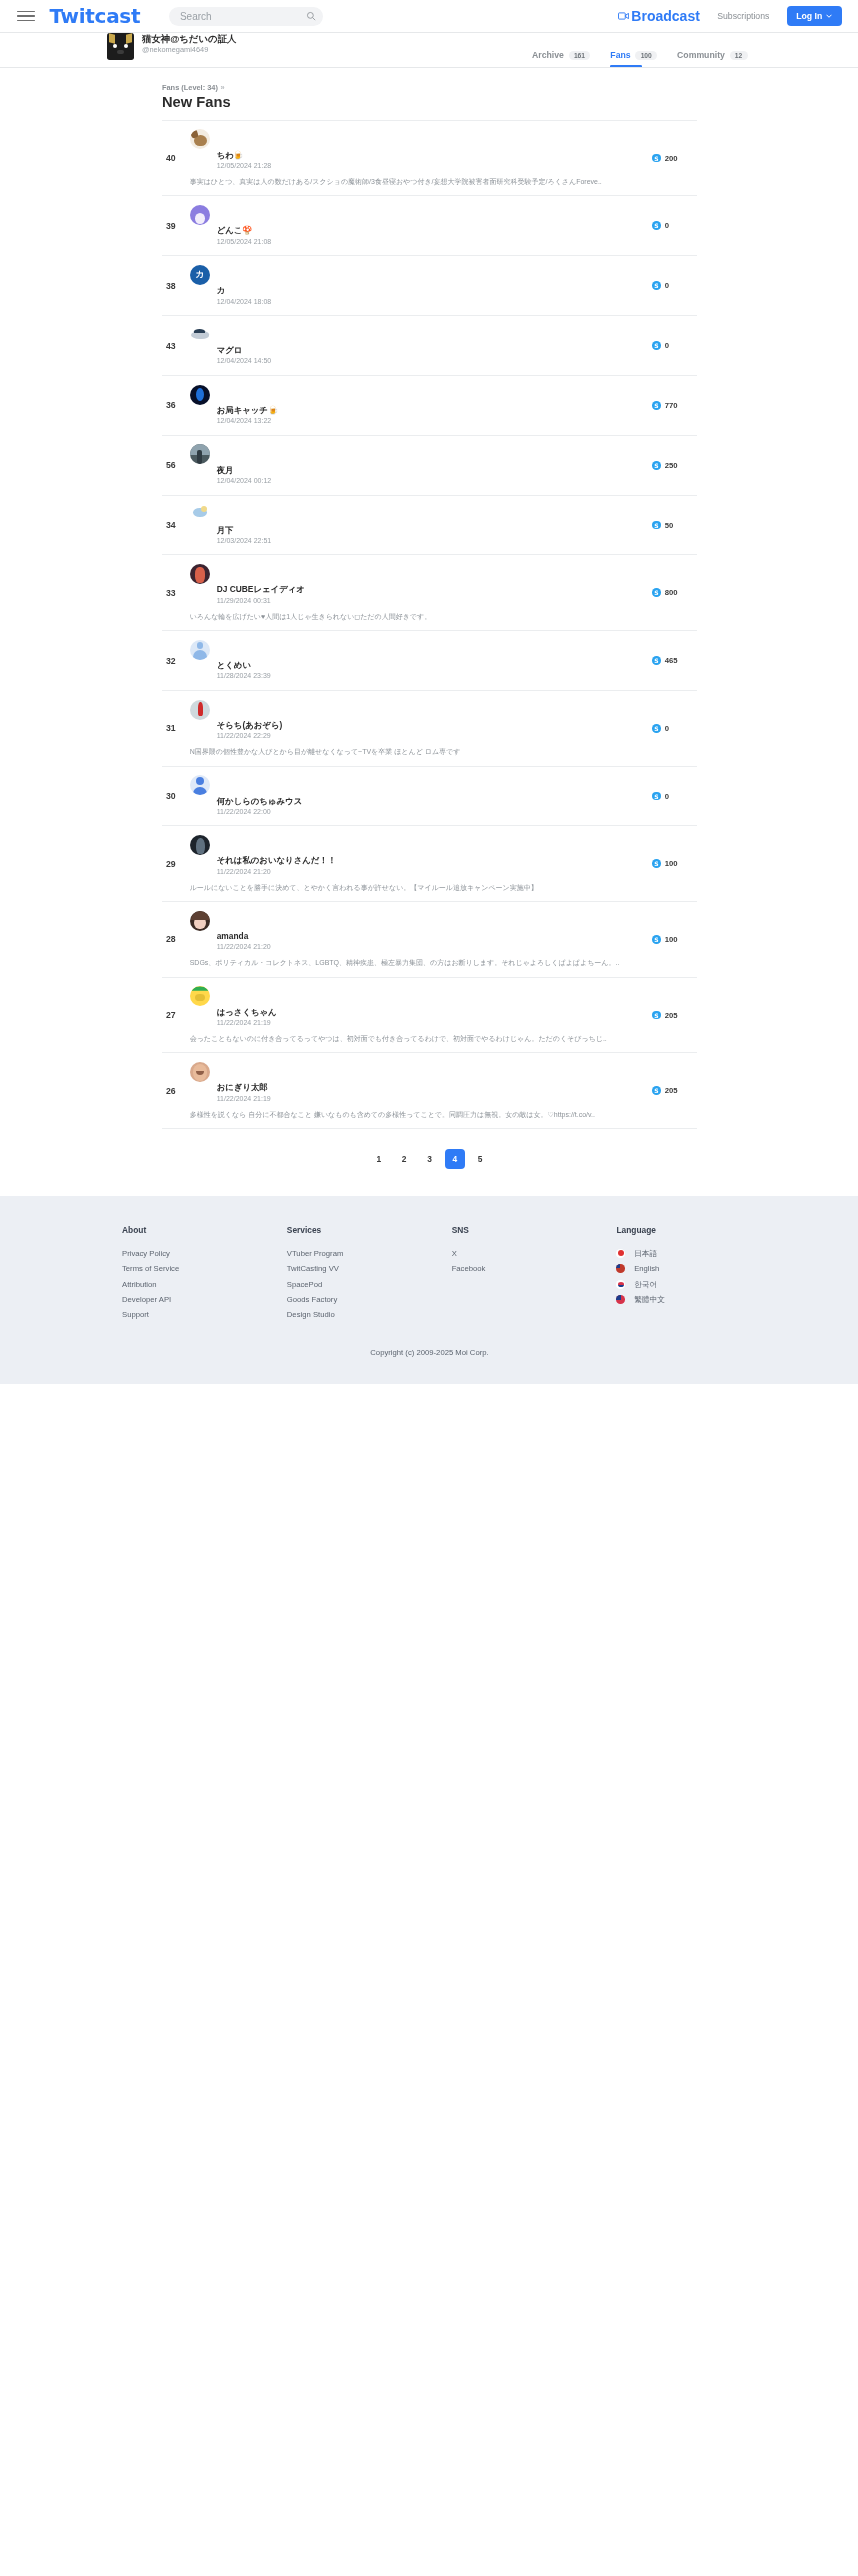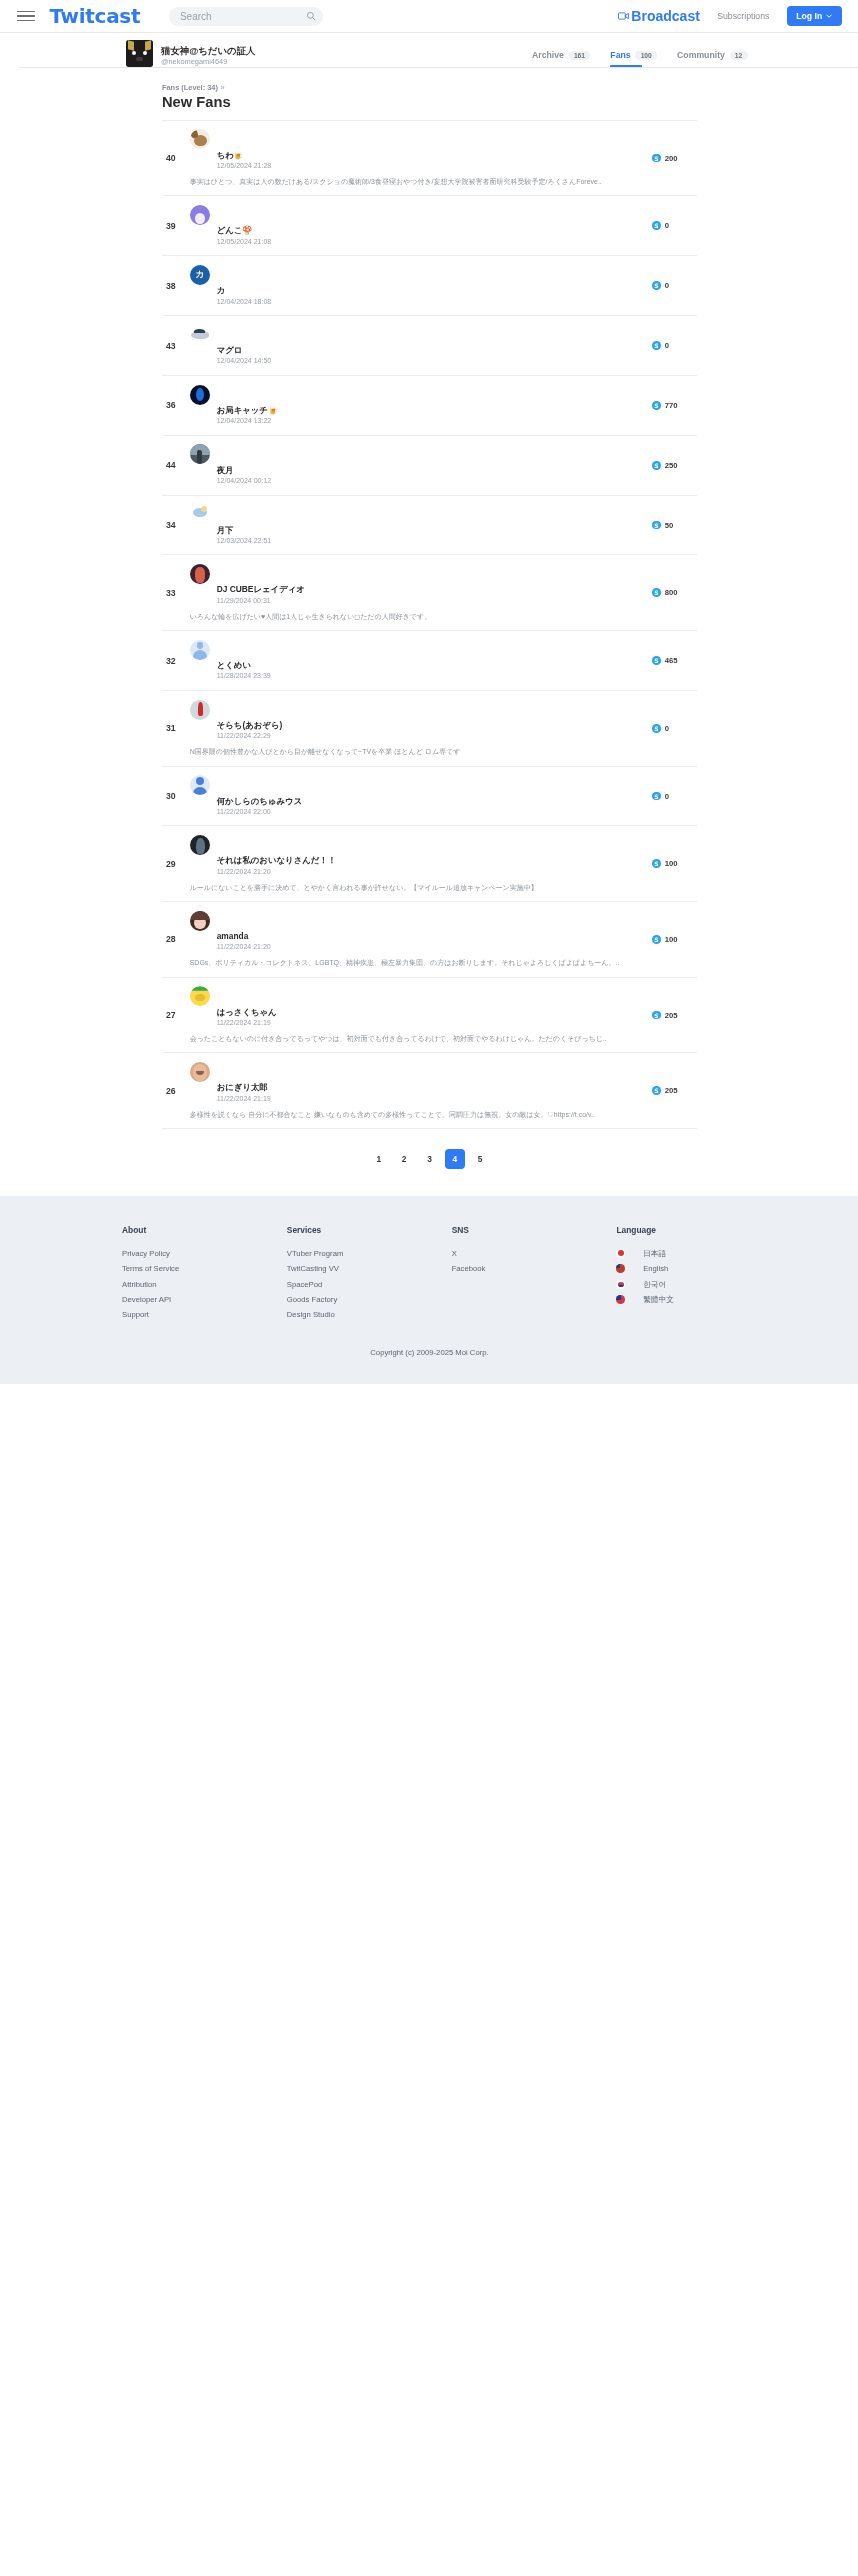--- a/index.html
+++ b/index.html
@@ -59,24 +59,23 @@
     border: none; border-radius: 4px; padding: 5.3px 9.4px;
     display: flex; align-items: center; gap: 4px; cursor: pointer;
     font-family: "Liberation Sans", sans-serif;
   }
   .chev { width: 6px; height: 4px; display: block; }
 
   
   .profilebar {
     height: 35px;
     border-bottom: 0.7px solid #e6e8ea;
-    display: flex; align-items: flex-end;
+    display: flex; align-items: flex-start;
     padding: 0 17.4px 0 107px;
     background: #fff;
-    margin-left: 19px;
   }
   .pf-avatar {
     width: 27px; height: 27px; border-radius: 2.7px;
     background: #1c1c1c; margin-right: 8px; position: relative;
     overflow: hidden; flex: none;
   }
   .pf-avatar .ear-l, .pf-avatar .ear-r {
     position: absolute; top: 1.3px; width: 6px; height: 8.7px; background: #c9a84c;
   }
   .pf-avatar .ear-l { left: 2px; transform: skewY(12deg); }
@@ -215,21 +214,21 @@
   .footer-inner {
     width: 615px; margin: 0 auto; display: flex;
   }
   .fcol { width: 201px; }
   .fcol:last-child { width: 147px; }
   .fcol h4 { font-size: 8.4px; font-weight: bold; color: #3a4250; margin-bottom: 10.7px; }
   .fcol a {
     display: block; font-size: 7.7px; color: #5d6570;
     text-decoration: none; line-height: 2.0; cursor: pointer;
   }
-  .lang-item { display: flex; align-items: center; gap: 18px; line-height: 2.0; cursor:pointer; }
+  .lang-item { display: flex; align-items: center; gap: 9px; line-height: 2.0; cursor:pointer; }
   .flag { width: 8.7px; height: 8.7px; border-radius: 50%; flex: none; overflow:hidden; position:relative; }
   .flag-jp { background: #fff; }
   .flag-jp::after { content:""; position:absolute; left:1.3px; top:1.3px; width:6px; height:6px; background:#e03030; border-radius:50%; }
   .flag-us { background: #c0392b; }
   .flag-us::after { content:""; position:absolute; left:0; top:0; width:4px; height:4px; background:#1b3b8b; }
   .flag-kr { background: #fff; }
   .flag-kr::after { content:""; position:absolute; left:1.3px; top:2px; width:6px; height:4.7px;
                     background: linear-gradient(180deg,#d6334a 50%,#1b3b8b 50%); border-radius:50%; }
   .flag-tw { background: #d6334a; }
   .flag-tw::after { content:""; position:absolute; left:0; top:0; width:4.7px; height:4.7px; background:#1b3b8b; }
@@ -367,21 +366,21 @@
         <div class="fan-body">
           <div class="fan-name">お局キャッチ🍺</div>
           <div class="fan-time">12/04/2024 13:22</div>
         </div>
         <div class="fan-points">
           <span class="coin">S</span>
           <span class="pt-val">770</span>
         </div>
       </div>
       <div class="fan-row">
-        <div class="fan-rank">44</div>
+        <div class="fan-rank">56</div>
         <div class="fan-av av-yozuki"></div>
         <div class="fan-body">
           <div class="fan-name">夜月</div>
           <div class="fan-time">12/04/2024 00:12</div>
         </div>
         <div class="fan-points">
           <span class="coin">S</span>
           <span class="pt-val">250</span>
         </div>
       </div>

